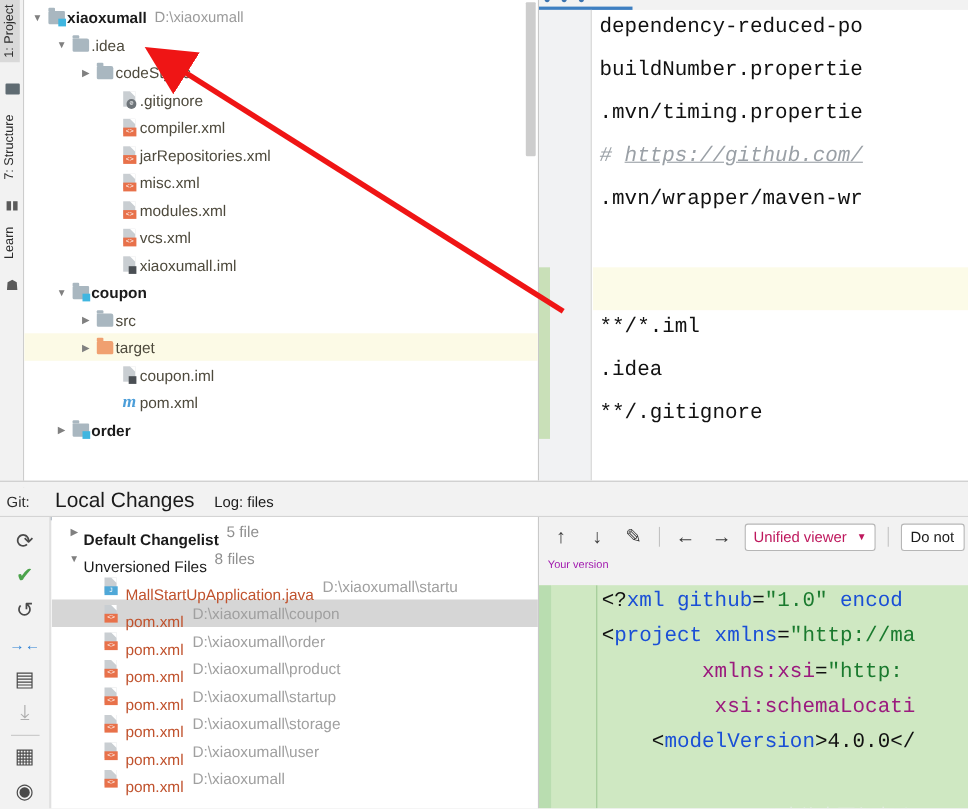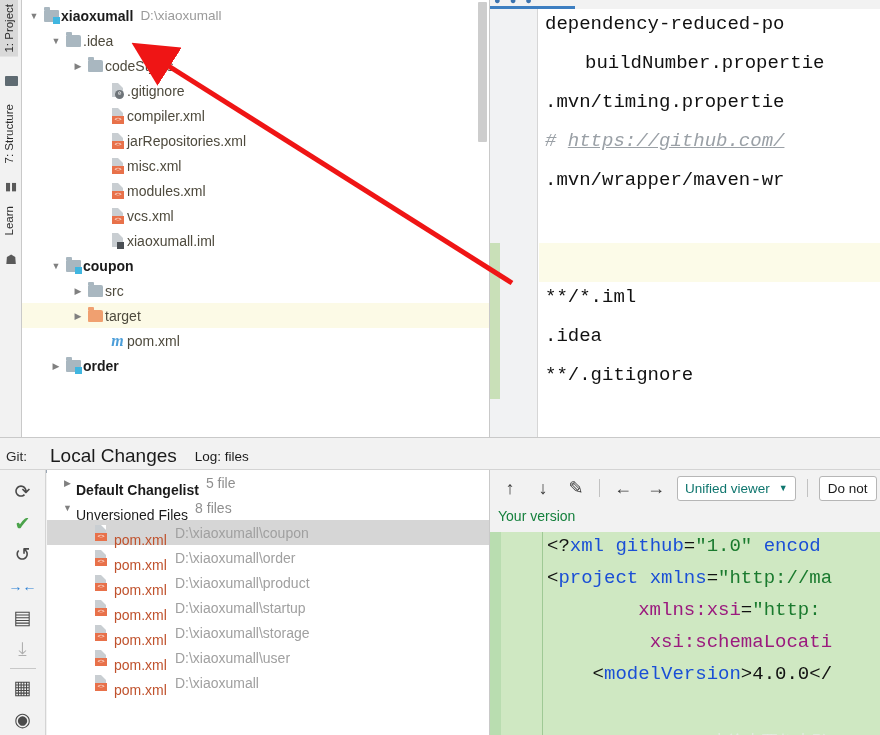--- a/index.html
+++ b/index.html
@@ -133,27 +133,27 @@
   
   .diff-panel {
     position:absolute; left:490px; top:470px; width:390px; height:265px;
     background:#f2f2f2; overflow:hidden;
   }
   .diff-toolbar { position:absolute; left:0; top:0; width:390px; height:36px; display:flex; align-items:center; padding-left:8px; gap:9px;}
   .dib { width:24px; height:24px; display:flex; align-items:center; justify-content:center; color:#3c3c3c; font-size:18px;}
   .dsep { width:1px; height:18px; background:#c2c2c2; margin:0 2px;}
   .dselect {
     height:25px; background:#fff; border:1px solid #b6b6b6; border-radius:3px;
-    display:flex; align-items:center; padding:0 7px; font-size:13.5px; gap:9px; color:#0f766e;
+    display:flex; align-items:center; padding:0 7px; font-size:13.5px; gap:9px; color:#be185d;
   }
   .dbtn {
     height:25px; background:#fff; border:1px solid #b6b6b6; border-radius:3px;
     display:flex; align-items:center; padding:0 8px; font-size:13.5px; color:#1b1b1b;
   }
-  .ver-label { position:absolute; left:8px; top:38px; font-size:14px; color:#15803d;}
+  .ver-label { position:absolute; left:8px; top:38px; font-size:10px; color:#a21caf;}
   .diff-code { position:absolute; left:0; top:62px; width:390px; bottom:0; background:#cfe8c2; overflow:hidden;}
   .dgut { position:absolute; left:0; top:0; width:11px; bottom:0; background:#b9ddb0;}
   .dgut2 { position:absolute; left:12px; top:0; width:41px; bottom:0; background:#cfe8c2; border-right:1px solid #9fc995;}
   .dline { position:absolute; left:57px; font-family:"Liberation Mono", monospace; font-size:19px; white-space:nowrap;}
   .tk-punct { color:#111; }
   .tk-tag { color:#1a4fd6; }
   .tk-attr { color:#9b1a7e; }
   .tk-val { color:#1a7a2e; }
   .watermark {
     position:absolute; left:150px; top:198px; font-size:17px; color:#e2ece0;
@@ -299,20 +299,30 @@
         <div class="trow hl" style="padding-left: 48px;">
           <span class="twist">▶</span>
           <span class="ticon">
             <span class="ic-folder orange"></span>
           </span>
           <span class="tlabel">target</span>
         </div>
         <div class="trow" style="padding-left: 70px;">
           <span class="twist"></span>
           <span class="ticon">
+            <span class="ic-file">
+              <span class="pg"></span>
+              <span class="bdg dark"></span>
+            </span>
+          </span>
+          <span class="tlabel">coupon.iml</span>
+        </div>
+        <div class="trow" style="padding-left: 70px;">
+          <span class="twist"></span>
+          <span class="ticon">
             <span class="ic-m">m</span>
           </span>
           <span class="tlabel">pom.xml</span>
         </div>
         <div class="trow" style="padding-left: 26px;">
           <span class="twist">▶</span>
           <span class="ticon">
             <span class="ic-mod">
               <span class="f"></span>
               <span class="b"></span>
@@ -325,21 +335,21 @@
   </div>
 
   <div class="editor-panel">
     <div class="etabbar">
       <div class="etab-active"></div>
       <div class="dots">●●●</div>
     </div>
     <div class="gut"></div>
     <div class="code-area" id="code-rows">
         <div class="cline" style="top: 4px; left: 6px;">dependency-reduced-po</div>
-        <div class="cline" style="top: 43px; left: 6px; margin-left: 40px;">buildNumber.propertie</div>
+        <div class="cline" style="top: 43px; left: 6px;">buildNumber.propertie</div>
         <div class="cline" style="top: 82px; left: 6px;">.mvn/timing.propertie</div>
         <div class="cline comment" style="top: 121px; left: 6px;"># <span class="lnk">https://github.com/</span></div>
         <div class="cline" style="top: 160px; left: 6px;">.mvn/wrapper/maven-wr</div>
         <div class="lnhl" style="top: 234px; left: -49px;"></div>
         <div class="cline" style="top: 277px; left: 6px;">**/*.iml</div>
         <div class="cline" style="top: 316px; left: 6px;">.idea</div>
         <div class="cline" style="top: 355px; left: 6px;">**/.gitignore</div>
       </div>
 
   <div class="cstrip" style="top: 243px; left: -1px; height: 156px;"></div>
@@ -381,20 +391,30 @@
   <div class="changes-list" id="changes-rows">
       <div class="crow" style="padding-left: 12px;">
         <span class="ctwist">▶</span>
         <span class="cname plainb">Default Changelist</span>
         <span class="ccount">5 file</span>
       </div>
       <div class="crow" style="padding-left: 12px;">
         <span class="ctwist">▼</span>
         <span class="cname plain">Unversioned Files</span>
         <span class="ccount">8 files</span>
+      </div>
+      <div class="crow" style="padding-left: 44px;">
+        <span class="ticon" style="margin-right:4px">
+          <span class="ic-file">
+            <span class="pg"></span>
+            <span class="bdg java">J</span>
+          </span>
+        </span>
+        <span class="cname">MallStartUpApplication.java</span>
+        <span class="cpath">D:\xiaoxumall\startu</span>
       </div>
       <div class="crow sel" style="padding-left: 44px;">
         <span class="ticon" style="margin-right:4px">
           <span class="ic-file">
             <span class="pg"></span>
             <span class="bdg">&lt;&gt;</span>
           </span>
         </span>
         <span class="cname">pom.xml</span>
         <span class="cpath">D:\xiaoxumall\coupon</span>

